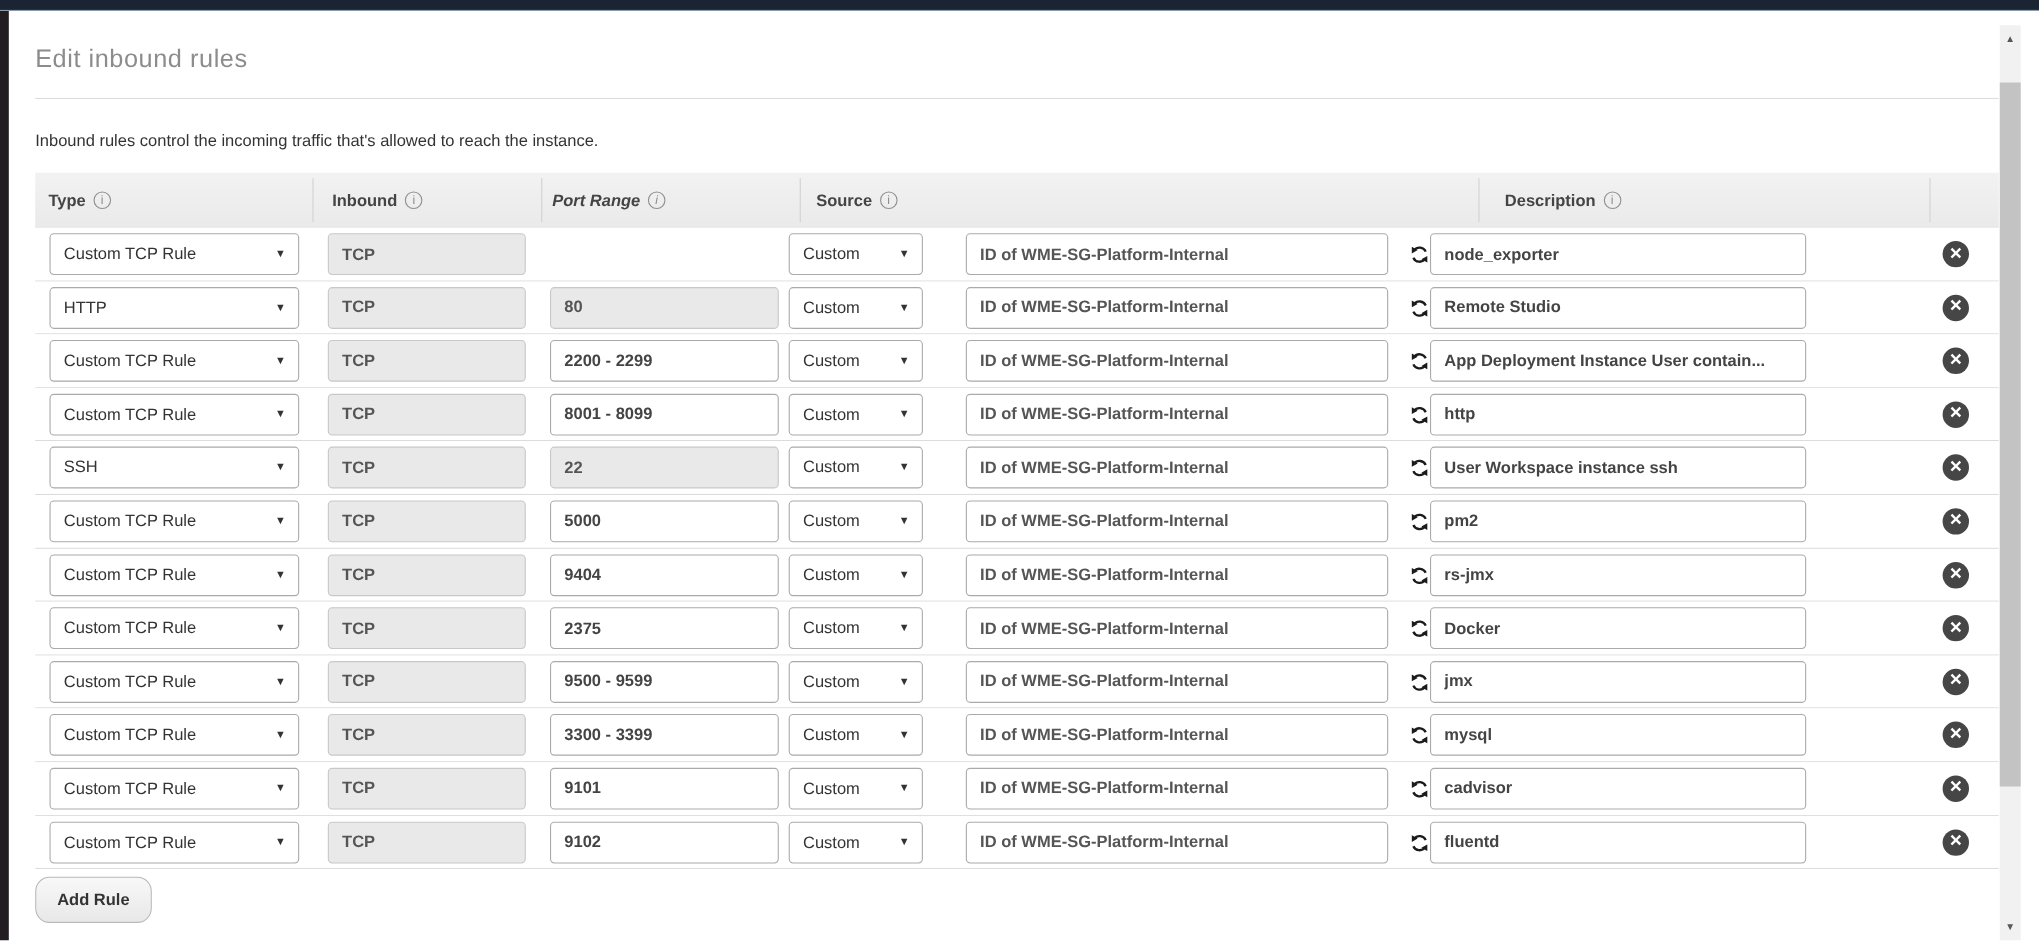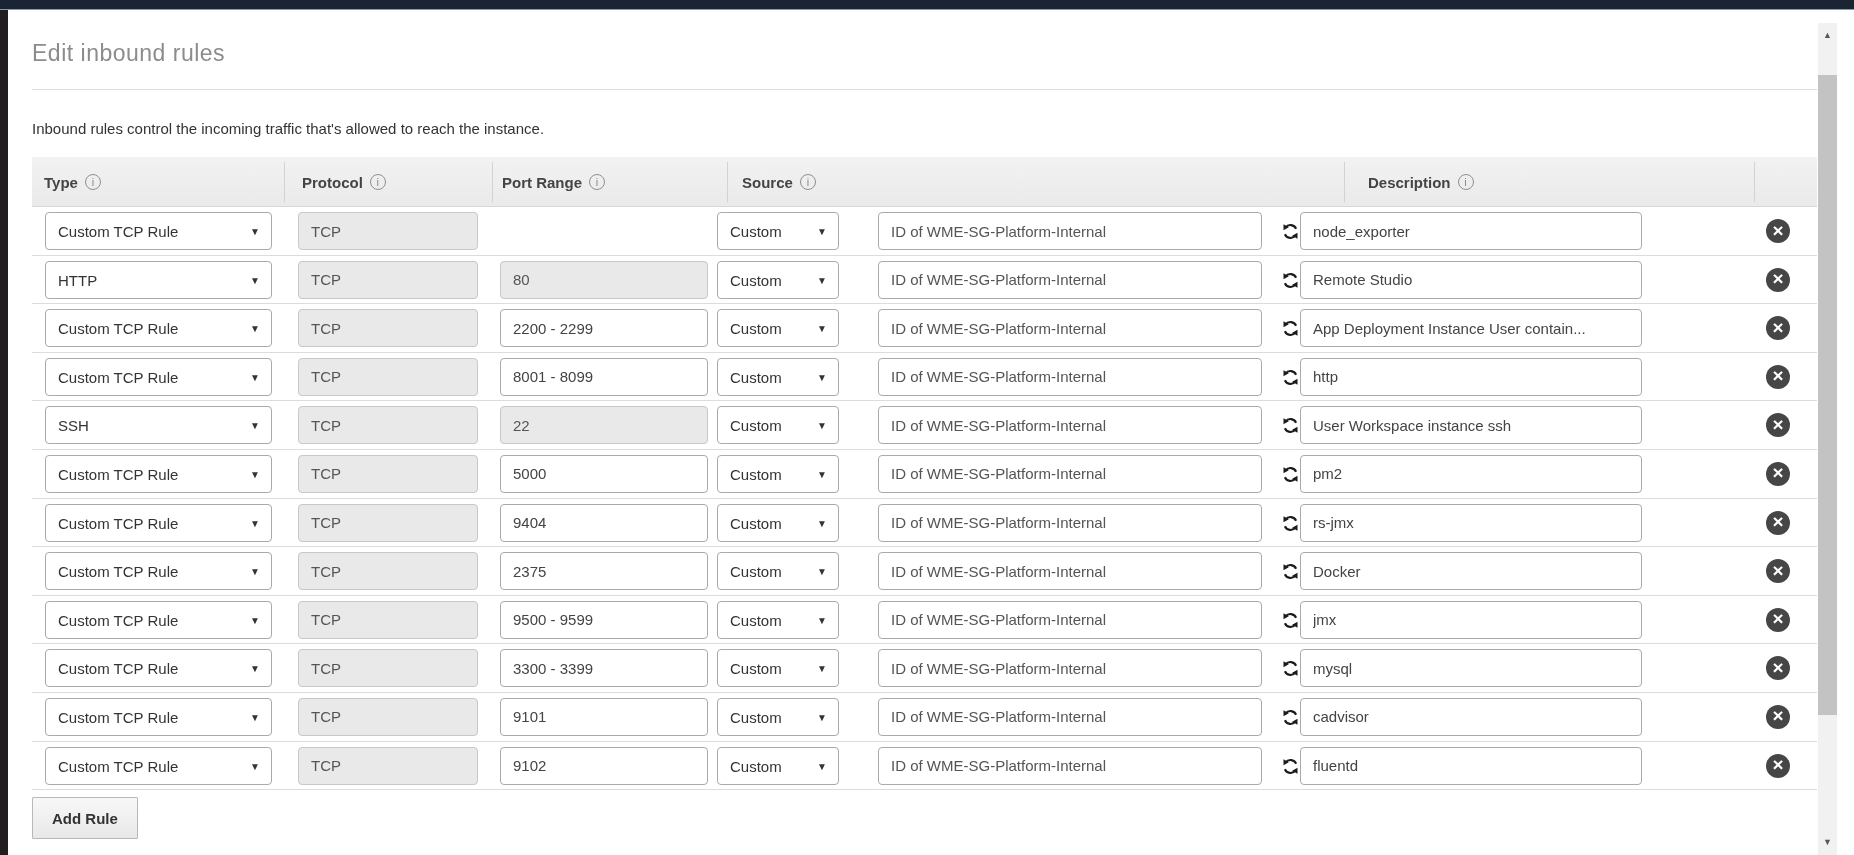--- a/index.html
+++ b/index.html
@@ -38,21 +38,21 @@
     position: absolute; left: 32px; top: 157px; width: 1785px; height: 50px;
     background: linear-gradient(#f2f2f2, #eaeaea);
     border-bottom: 1px solid #d9d9d9;
   }
   .th {
     position: absolute; top: 0; height: 50px; display: flex; align-items: center;
     font-size: 15px; font-weight: 700; color: #444;
   }
   .th-type { left: 12px; text-align: center; }
   .th-protocol { left: 270px; }
-  .th-port { left: 470px; }
+  .th-port { left: 470px; font-style: italic; }
   .th-source { left: 710px; }
   .th-desc { left: 1336px; }
   .info {
     display: inline-flex; align-items: center; justify-content: center;
     width: 16px; height: 16px; margin-left: 7px;
     border: 1px solid #8f8f8f; border-radius: 50%;
     color: #8a8a8a; font-size: 11px; font-weight: 400; background: transparent;
     cursor: pointer;
   }
   .vsep {
@@ -62,21 +62,21 @@
   .rows { position: absolute; left: 32px; top: 207px; width: 1785px; }
   .row {
     position: relative; width: 1785px; height: 48.6px;
     border-bottom: 1px solid #dcdcdc; background: #fff;
   }
   .field {
     position: absolute; top: 5px; height: 38px;
     border: 1px solid #aaa; border-radius: 4px; background: #fff;
     font-family: "Liberation Sans", sans-serif; font-size: 15px; color: #444;
   }
-  .inp { padding: 0 12px; outline: none; }
+  .inp { padding: 0 12px; outline: none; font-weight: bold; }
   .inp.disabled, .inp[readonly] {
     background: #e9e9e9; border-color: #c8c8c8; color: #555;
   }
   .select { cursor: pointer; }
   .select .val {
     position: absolute; left: 12px; top: 50%; transform: translateY(-50%);
     color: #333; white-space: nowrap;
   }
   .select .arrow {
     position: absolute; right: 11px; top: 50%; transform: translateY(-50%);
@@ -95,21 +95,21 @@
     position: absolute; left: 1734px; top: 12px; width: 24px; height: 24px;
     border: none; border-radius: 50%; background: #464646; color: #fff;
     display: flex; align-items: center; justify-content: center;
     cursor: pointer; padding: 0;
   }
   .del span { font-size: 19px; font-weight: 700; line-height: 1; margin-top: -2px; }
   
   .add-rule {
     position: absolute; left: 32px; top: 797px; height: 42px; padding: 0 19px;
     background: linear-gradient(#f8f8f8, #e8e8e8);
-    border: 1px solid #b8b8b8; border-radius: 1px;
+    border: 1px solid #b8b8b8; border-radius: 13px;
     font-family: "Liberation Sans", sans-serif;
     font-size: 15px; font-weight: 700; color: #333; cursor: pointer;
   }
   
   .scroll-track {
     position: absolute; left: 1818px; top: 23px; width: 19px; height: 832px;
     background: #f1f1f1;
   }
   .scroll-btn {
     position: absolute; left: 0; width: 19px; height: 18px;
@@ -132,21 +132,21 @@
 <h1 class="page-title">Edit inbound rules</h1>
 <div class="title-rule"></div>
 <p class="subtitle">Inbound rules control the incoming traffic that's allowed to reach the instance.</p>
 
 <div class="thead">
   <div class="th th-type">
     <span>Type</span>
     <span class="info">i</span>
   </div>
   <div class="th th-protocol">
-    <span>Protocol</span>
+    <span>Inbound</span>
     <span class="info">i</span>
   </div>
   <div class="th th-port">
     <span>Port Range</span>
     <span class="info">i</span>
   </div>
   <div class="th th-source">
     <span>Source</span>
     <span class="info">i</span>
   </div>

